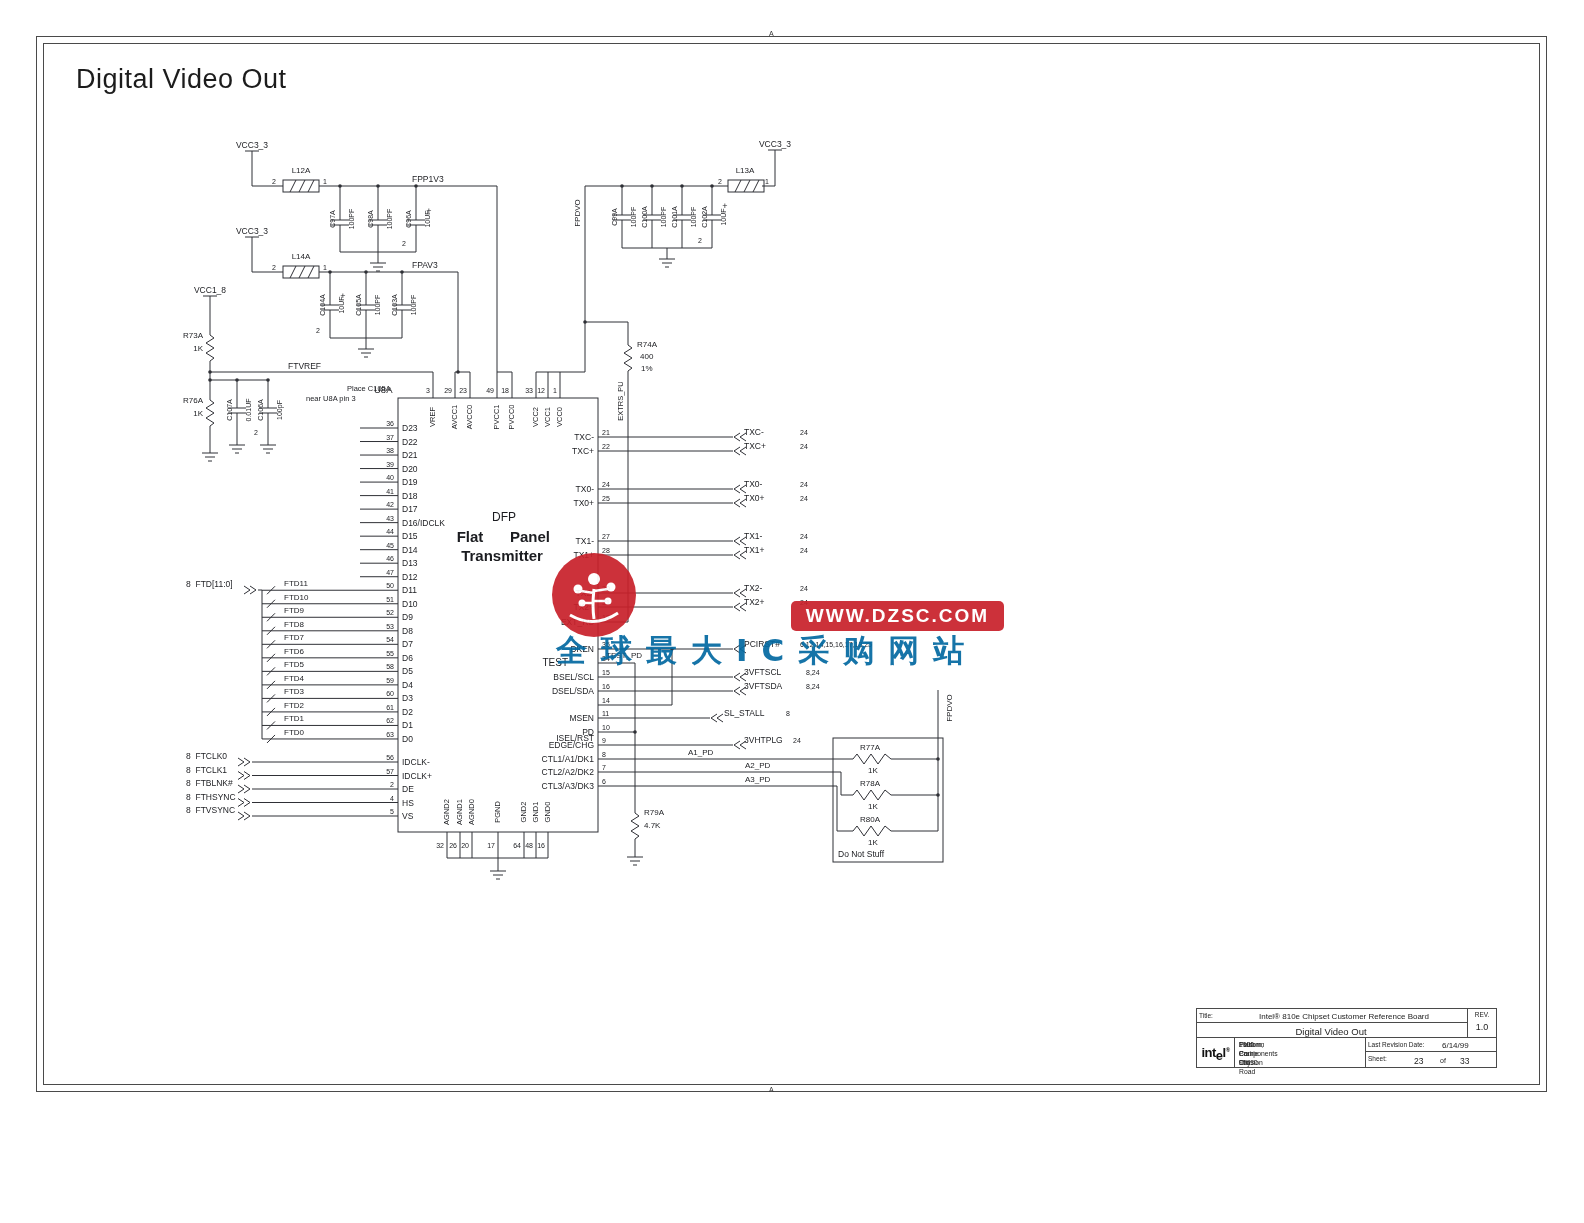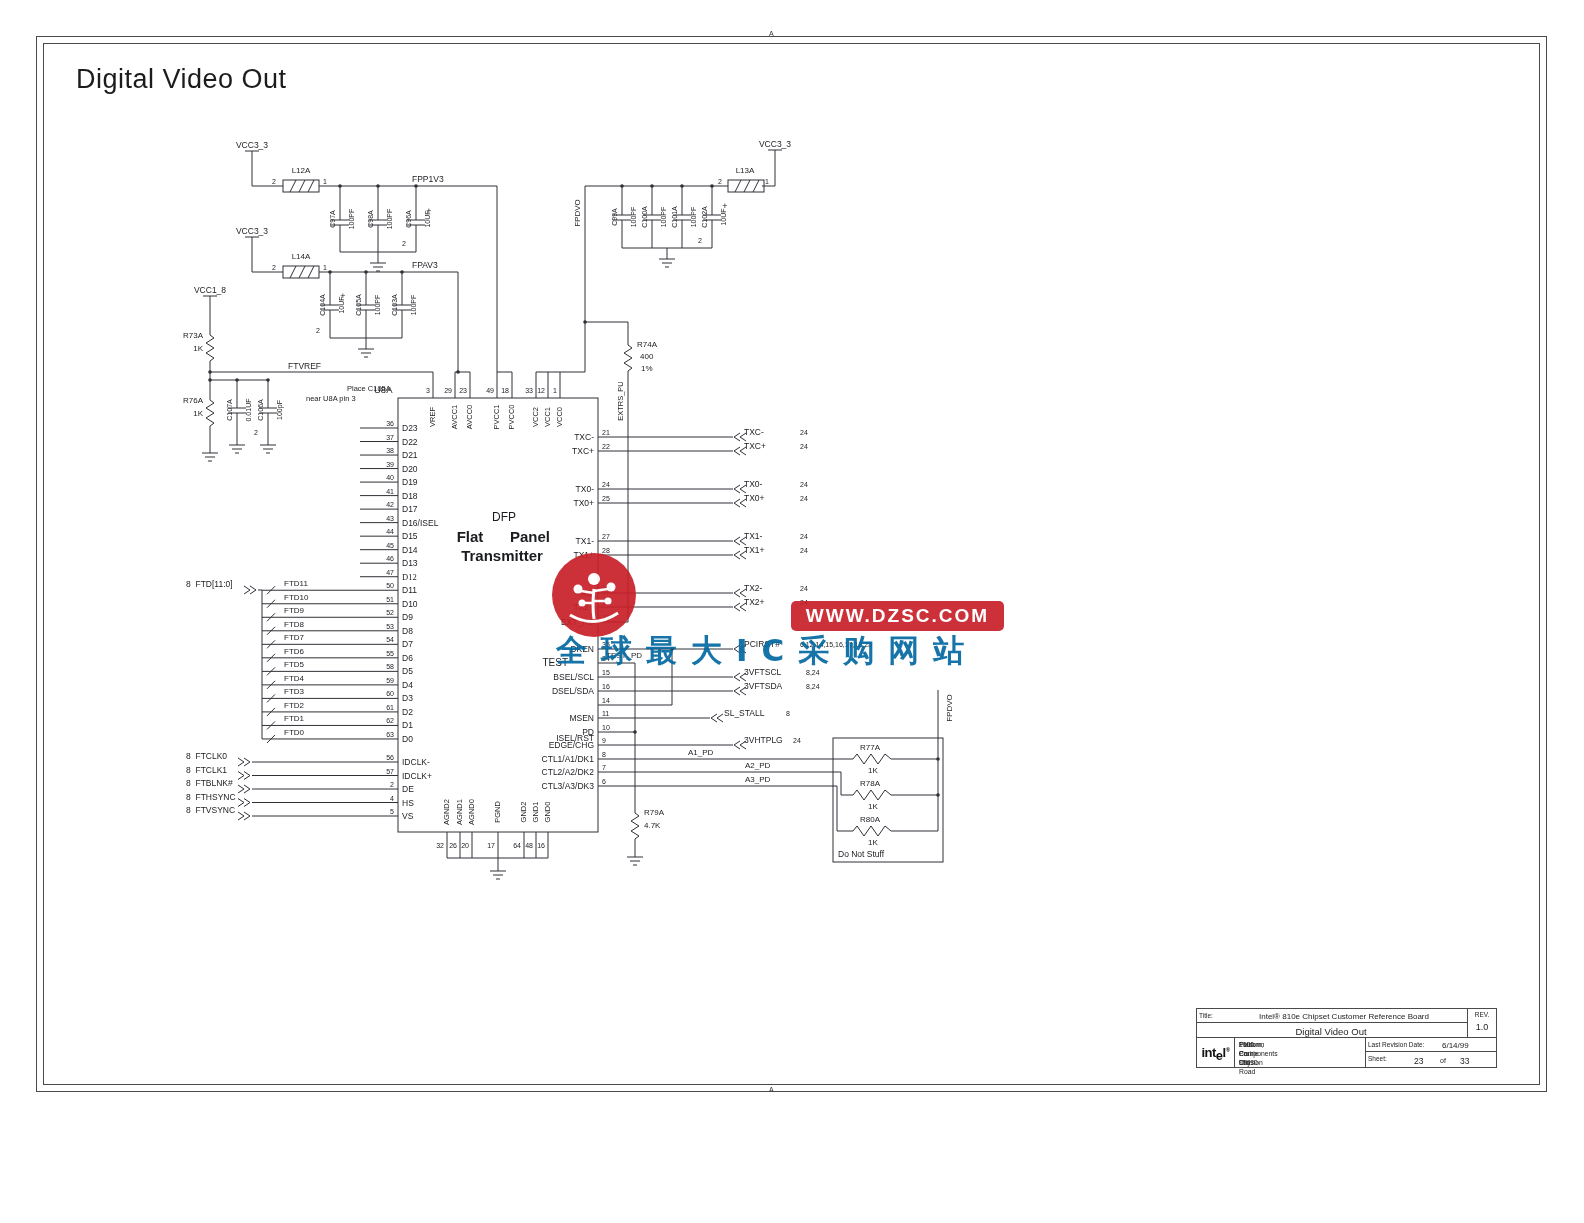--- a/index.html
+++ b/index.html
@@ -369,29 +369,29 @@
       <div class="lbl" style="left: 402px; top: 455.04px; font-size: 8.5px; transform: translate(0px, -50%);">D21</div>
       <div class="lbl" style="left: 394px; top: 463.56px; font-size: 7px; transform: translate(-100%, -50%);">39</div>
       <div class="lbl" style="left: 402px; top: 468.56px; font-size: 8.5px; transform: translate(0px, -50%);">D20</div>
       <div class="lbl" style="left: 394px; top: 477.08px; font-size: 7px; transform: translate(-100%, -50%);">40</div>
       <div class="lbl" style="left: 402px; top: 482.08px; font-size: 8.5px; transform: translate(0px, -50%);">D19</div>
       <div class="lbl" style="left: 394px; top: 490.6px; font-size: 7px; transform: translate(-100%, -50%);">41</div>
       <div class="lbl" style="left: 402px; top: 495.6px; font-size: 8.5px; transform: translate(0px, -50%);">D18</div>
       <div class="lbl" style="left: 394px; top: 504.12px; font-size: 7px; transform: translate(-100%, -50%);">42</div>
       <div class="lbl" style="left: 402px; top: 509.12px; font-size: 8.5px; transform: translate(0px, -50%);">D17</div>
       <div class="lbl" style="left: 394px; top: 517.64px; font-size: 7px; transform: translate(-100%, -50%);">43</div>
-      <div class="lbl" style="left: 402px; top: 522.64px; font-size: 8.5px; transform: translate(0px, -50%);">D16/ISEL</div>
+      <div class="lbl" style="left: 402px; top: 522.64px; font-size: 8.5px; transform: translate(0px, -50%);">D16/IDCLK</div>
       <div class="lbl" style="left: 394px; top: 531.16px; font-size: 7px; transform: translate(-100%, -50%);">44</div>
       <div class="lbl" style="left: 402px; top: 536.16px; font-size: 8.5px; transform: translate(0px, -50%);">D15</div>
       <div class="lbl" style="left: 394px; top: 544.68px; font-size: 7px; transform: translate(-100%, -50%);">45</div>
       <div class="lbl" style="left: 402px; top: 549.68px; font-size: 8.5px; transform: translate(0px, -50%);">D14</div>
       <div class="lbl" style="left: 394px; top: 558.2px; font-size: 7px; transform: translate(-100%, -50%);">46</div>
       <div class="lbl" style="left: 402px; top: 563.2px; font-size: 8.5px; transform: translate(0px, -50%);">D13</div>
       <div class="lbl" style="left: 394px; top: 571.72px; font-size: 7px; transform: translate(-100%, -50%);">47</div>
-      <div class="lbl" style="left: 402px; top: 576.72px; font-size: 8.5px; transform: translate(0px, -50%); font-family: Liberation Serif, serif;">D12</div>
+      <div class="lbl" style="left: 402px; top: 576.72px; font-size: 8.5px; transform: translate(0px, -50%);">D12</div>
       <div class="lbl" style="left: 394px; top: 585.24px; font-size: 7px; transform: translate(-100%, -50%);">50</div>
       <div class="lbl" style="left: 402px; top: 590.24px; font-size: 8.5px; transform: translate(0px, -50%);">D11</div>
       <div class="lbl" style="left: 394px; top: 598.76px; font-size: 7px; transform: translate(-100%, -50%);">51</div>
       <div class="lbl" style="left: 402px; top: 603.76px; font-size: 8.5px; transform: translate(0px, -50%);">D10</div>
       <div class="lbl" style="left: 394px; top: 612.28px; font-size: 7px; transform: translate(-100%, -50%);">52</div>
       <div class="lbl" style="left: 402px; top: 617.28px; font-size: 8.5px; transform: translate(0px, -50%);">D9</div>
       <div class="lbl" style="left: 394px; top: 625.8px; font-size: 7px; transform: translate(-100%, -50%);">53</div>
       <div class="lbl" style="left: 402px; top: 630.8px; font-size: 8.5px; transform: translate(0px, -50%);">D8</div>
       <div class="lbl" style="left: 394px; top: 639.32px; font-size: 7px; transform: translate(-100%, -50%);">54</div>
       <div class="lbl" style="left: 402px; top: 644.32px; font-size: 8.5px; transform: translate(0px, -50%);">D7</div>

